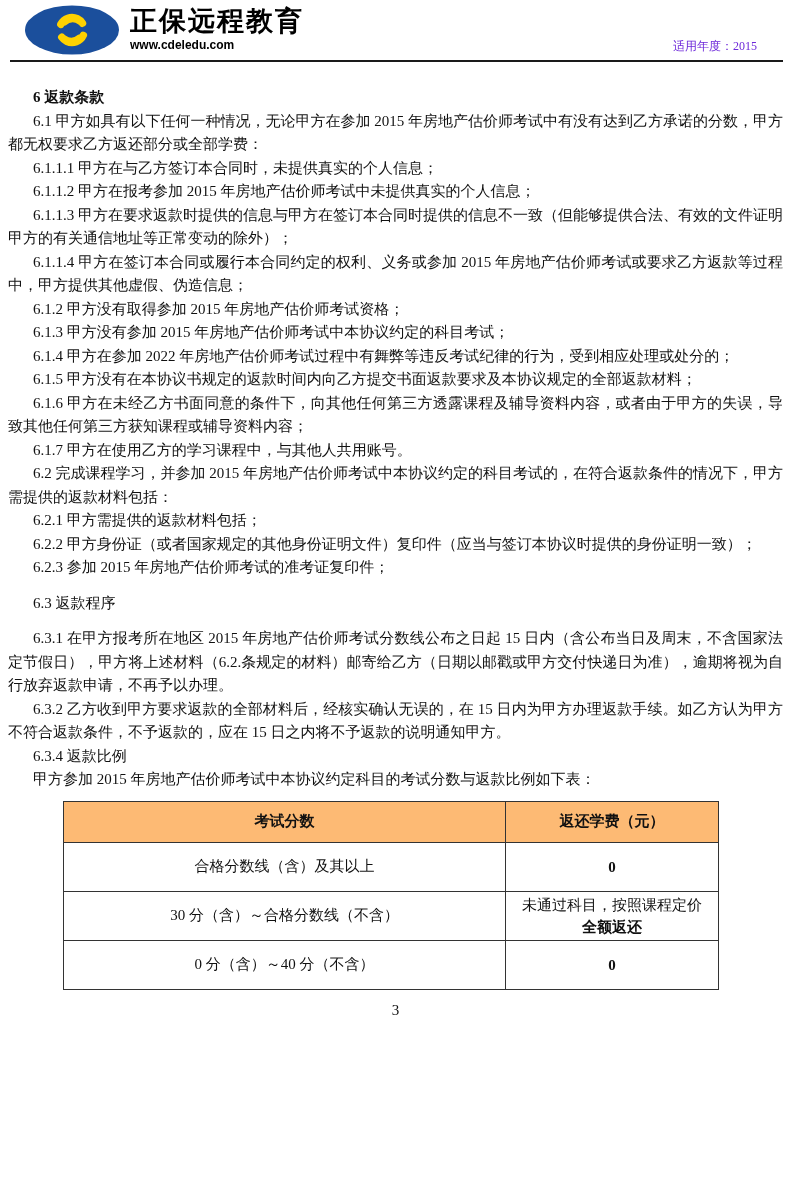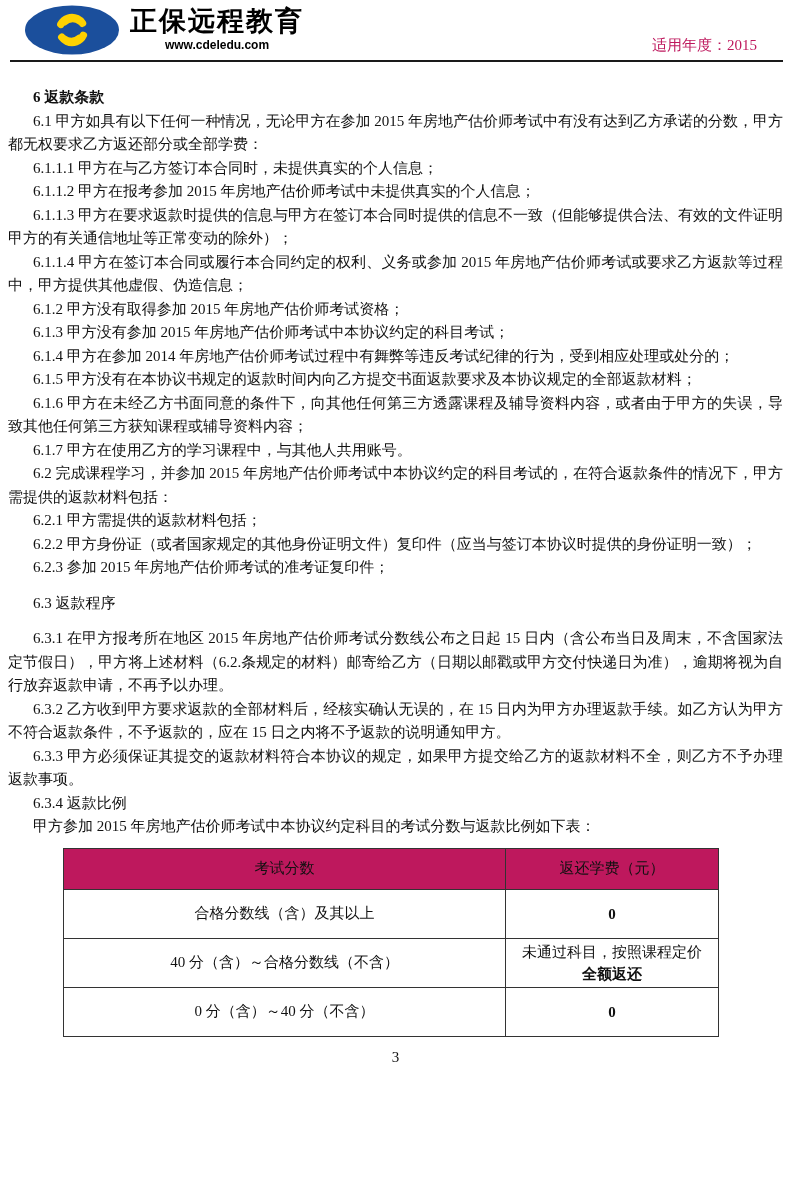--- a/index.html
+++ b/index.html
@@ -20,27 +20,27 @@
     border-bottom:2px solid #1a1a1a;
   }
   .logo-block{
     position:absolute;left:13px;top:4px;
     display:flex;align-items:center;
   }
   .logo-svg{display:block;}
   .brand-txt{
     margin-left:9px;
     font-family:"Liberation Sans","DejaVu Sans",sans-serif;
-    font-weight:bold;color:#000;text-align:center;
+    font-weight:bold;color:#000;
   }
   .brand-name{font-size:27px;letter-spacing:2px;line-height:30px;}
   .brand-url{font-size:12px;line-height:18px;}
   .year{
     position:absolute;right:26px;bottom:5px;
-    font-size:15px;color:#be185d;
+    font-size:12px;color:#6d28d9;
     font-family:"Liberation Serif","DejaVu Serif",serif;
   }
   
   .content{
     padding:24px 9px 0 8px;
     font-size:15px;
     line-height:23.5px;
     text-align:justify;
   }
   .content p{margin:0;text-indent:25px;}
@@ -54,23 +54,23 @@
     margin:9px 0 0 55px;
     text-align:center;
     font-size:15px;
   }
   table.refund th,table.refund td{
     border:1.5px solid #333;
     padding:2px 4px;
     vertical-align:middle;
   }
   table.refund th{
-    background:#be185d;
+    background:#fdba74;
     height:36px;
-    font-weight:normal;
+    font-weight:bold;
   }
   table.refund td{height:44px;font-family:Liberation Serif, serif;}
   .bold{font-weight:bold;}
   .refund-line{line-height:22px;}
   
   .pagenum{
     text-align:center;
     font-size:15px;
     margin-top:9px;
   }
@@ -101,32 +101,31 @@
   <div class="content">
     <div id="clauses">
         <p class="heading"><span>6</span>&nbsp;<span>返款条款</span></p>
         <p><span>6.1</span>&nbsp;<span>甲方如具有以下任何一种情况，无论甲方在参加 2015 年房地产估价师考试中有没有达到乙方承诺的分数，甲方都无权要求乙方返还部分或全部学费：</span></p>
         <p><span>6.1.1.1</span>&nbsp;<span>甲方在与乙方签订本合同时，未提供真实的个人信息；</span></p>
         <p><span>6.1.1.2</span>&nbsp;<span>甲方在报考参加 2015 年房地产估价师考试中未提供真实的个人信息；</span></p>
         <p><span>6.1.1.3</span>&nbsp;<span>甲方在要求返款时提供的信息与甲方在签订本合同时提供的信息不一致（但能够提供合法、有效的文件证明甲方的有关通信地址等正常变动的除外）；</span></p>
         <p><span>6.1.1.4</span>&nbsp;<span>甲方在签订本合同或履行本合同约定的权利、义务或参加 2015 年房地产估价师考试或要求乙方返款等过程中，甲方提供其他虚假、伪造信息；</span></p>
         <p><span>6.1.2</span>&nbsp;<span>甲方没有取得参加 2015 年房地产估价师考试资格；</span></p>
         <p><span>6.1.3</span>&nbsp;<span>甲方没有参加 2015 年房地产估价师考试中本协议约定的科目考试；</span></p>
-        <p><span>6.1.4</span>&nbsp;<span>甲方在参加 2014 年房地产估价师考试过程中有舞弊等违反考试纪律的行为，受到相应处理或处分的；</span></p>
+        <p><span>6.1.4</span>&nbsp;<span>甲方在参加 2022 年房地产估价师考试过程中有舞弊等违反考试纪律的行为，受到相应处理或处分的；</span></p>
         <p><span>6.1.5</span>&nbsp;<span>甲方没有在本协议书规定的返款时间内向乙方提交书面返款要求及本协议规定的全部返款材料；</span></p>
         <p><span>6.1.6</span>&nbsp;<span>甲方在未经乙方书面同意的条件下，向其他任何第三方透露课程及辅导资料内容，或者由于甲方的失误，导致其他任何第三方获知课程或辅导资料内容；</span></p>
         <p><span>6.1.7</span>&nbsp;<span>甲方在使用乙方的学习课程中，与其他人共用账号。</span></p>
         <p><span>6.2</span>&nbsp;<span>完成课程学习，并参加 2015 年房地产估价师考试中本协议约定的科目考试的，在符合返款条件的情况下，甲方需提供的返款材料包括：</span></p>
         <p><span>6.2.1</span>&nbsp;<span>甲方需提供的返款材料包括；</span></p>
         <p><span>6.2.2</span>&nbsp;<span>甲方身份证（或者国家规定的其他身份证明文件）复印件（应当与签订本协议时提供的身份证明一致）；</span></p>
         <p><span>6.2.3</span>&nbsp;<span>参加 2015 年房地产估价师考试的准考证复印件；</span></p>
         <p class="sp"><span>6.3</span>&nbsp;<span>返款程序</span></p>
         <p class="sp"><span>6.3.1</span>&nbsp;<span>在甲方报考所在地区 2015 年房地产估价师考试分数线公布之日起 15 日内（含公布当日及周末，不含国家法定节假日），甲方将上述材料（6.2.条规定的材料）邮寄给乙方（日期以邮戳或甲方交付快递日为准），逾期将视为自行放弃返款申请，不再予以办理。</span></p>
         <p><span>6.3.2</span>&nbsp;<span>乙方收到甲方要求返款的全部材料后，经核实确认无误的，在 15 日内为甲方办理返款手续。如乙方认为甲方不符合返款条件，不予返款的，应在 15 日之内将不予返款的说明通知甲方。</span></p>
-        <p><span>6.3.3</span>&nbsp;<span>甲方必须保证其提交的返款材料符合本协议的规定，如果甲方提交给乙方的返款材料不全，则乙方不予办理返款事项。</span></p>
         <p><span>6.3.4</span>&nbsp;<span>返款比例</span></p>
       </div>
 
     <p>甲方参加 2015 年房地产估价师考试中本协议约定科目的考试分数与返款比例如下表：</p>
 
     <table class="refund">
       <colgroup>
           <col style="width:442px">
           <col style="width:213px">
         </colgroup>
@@ -137,21 +136,21 @@
         </tr>
       </thead>
       <tbody id="refund-rows">
           <tr>
             <td>合格分数线（含）及其以上</td>
             <td>
               <div class="refund-line bold">0</div>
             </td>
           </tr>
           <tr>
-            <td>40 分（含）～合格分数线（不含）</td>
+            <td>30 分（含）～合格分数线（不含）</td>
             <td>
               <div class="refund-line">未通过科目，按照课程定价</div>
               <div class="refund-line bold">全额返还</div>
             </td>
           </tr>
           <tr>
             <td>0 分（含）～40 分（不含）</td>
             <td>
               <div class="refund-line bold">0</div>
             </td>

